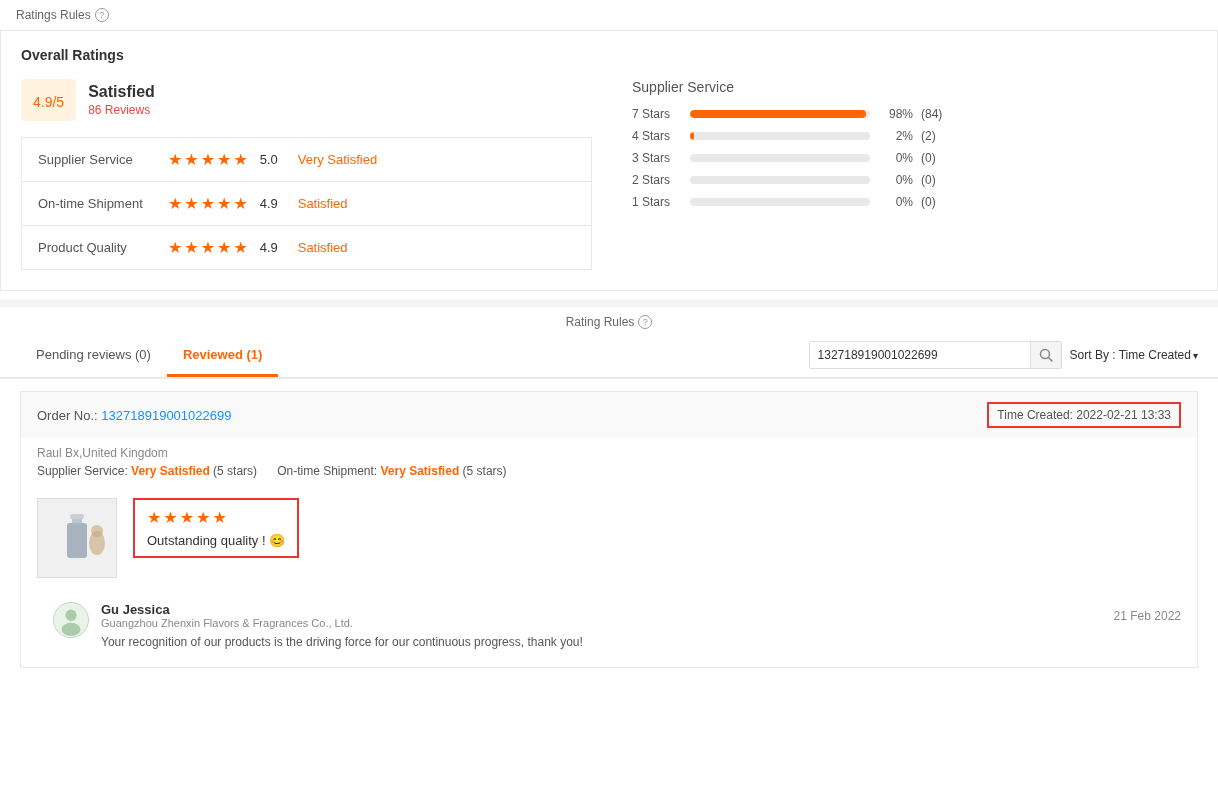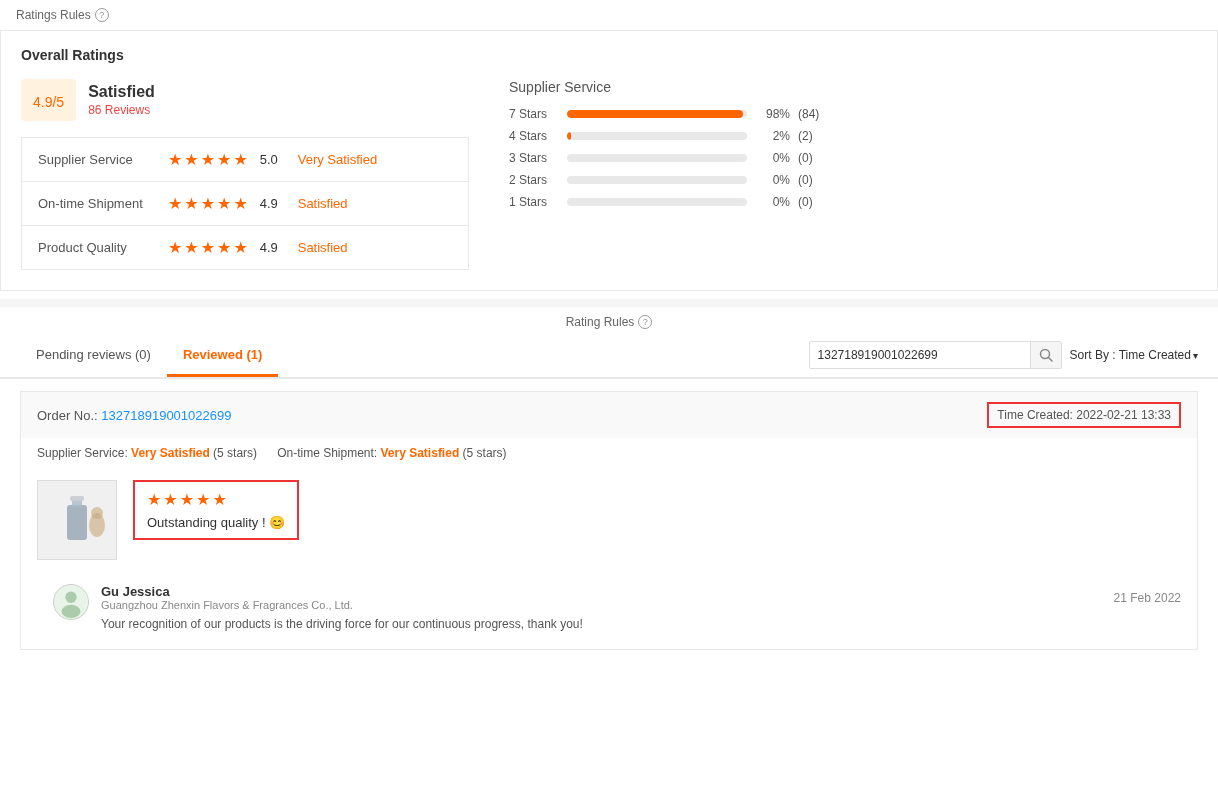--- a/index.html
+++ b/index.html
@@ -11,21 +11,21 @@
     .ratings-rules-link { color: #666; font-size: 12px; cursor: pointer; display: flex; align-items: center; gap: 4px; }
     .help-icon { width: 14px; height: 14px; border: 1px solid #999; border-radius: 50%; display: inline-flex; align-items: center; justify-content: center; font-size: 9px; color: #999; }
 
     
     .overall-section { padding: 16px 20px 20px; border: 1px solid #e8e8e8; margin: 0 0 8px 0; background: #fff; }
     .section-title { font-size: 14px; font-weight: bold; color: #333; margin-bottom: 16px; }
 
     .ratings-content { display: flex; gap: 40px; }
 
     
-    .left-panel { width: 448px; }
+    .left-panel { width: 571px; }
     .score-header { display: flex; align-items: center; gap: 12px; margin-bottom: 16px; }
     .score-box { background: #fff3e0; color: #ff6600; font-size: 22px; font-weight: bold; padding: 8px 12px; border-radius: 4px; }
     .score-box span { font-size: 14px; font-weight: normal; }
     .score-info .label { font-size: 16px; font-weight: bold; color: #333; }
     .score-info .reviews { font-size: 12px; color: #ef4444; margin-top: 2px; }
 
     .rating-rows { border: 1px solid #e8e8e8; }
     .rating-row { display: flex; align-items: center; padding: 12px 16px; border-bottom: 1px solid #e8e8e8; }
     .rating-row:last-child { border-bottom: none; }
     .rating-row-label { width: 130px; color: #555; font-size: 13px; }
@@ -256,20 +256,21 @@
 
       <div class="review-header">
         <div class="order-no">
           <span>Order No.:</span>
           <a href="#" style="color:#1890ff;text-decoration:none;">132718919001022699</a>
         </div>
         <div class="time-created">Time Created: 2022-02-21 13:33</div>
       </div>
 
       <div class="review-meta">
+        <div class="reviewer-location">Raul Bx,United Kingdom</div>
         <div class="service-ratings">
           <span>
             <span>Supplier Service: </span>
             <strong class="val">Very Satisfied</strong>
             <span> (5 stars)</span>
           </span>
           <span>
             <span>On-time Shipment: </span>
             <strong class="val">Very Satisfied</strong>
             <span> (5 stars)</span>

